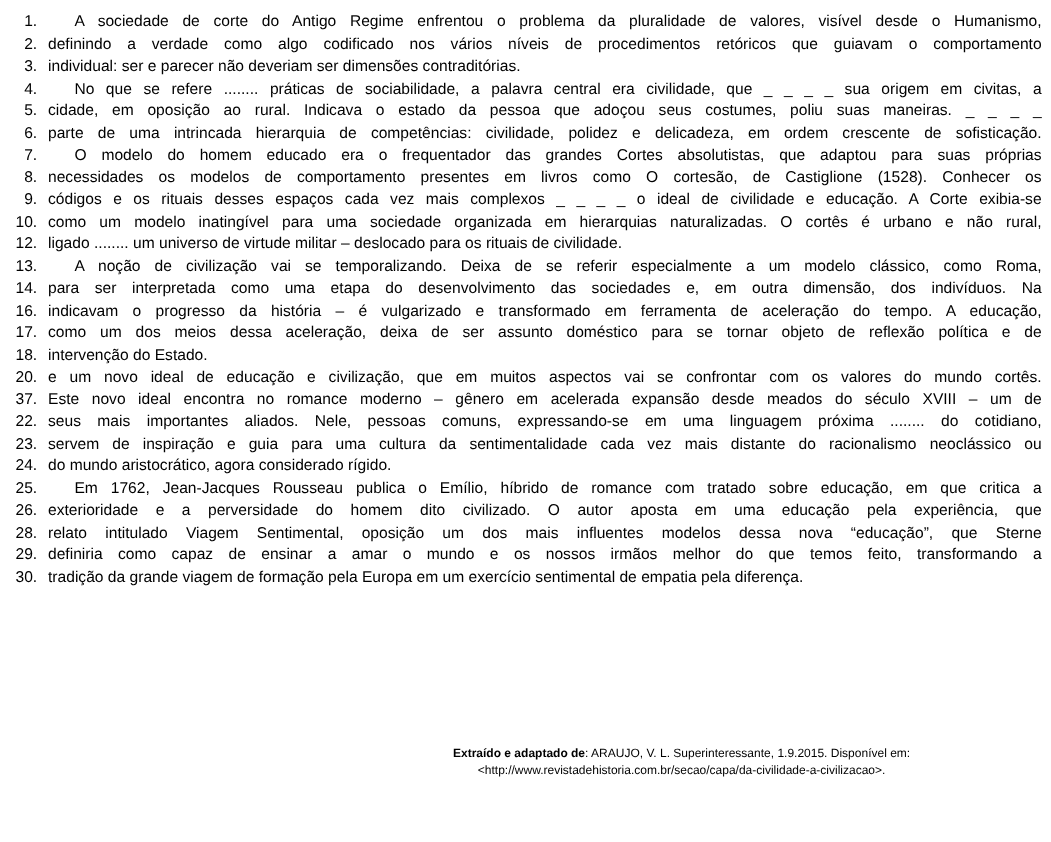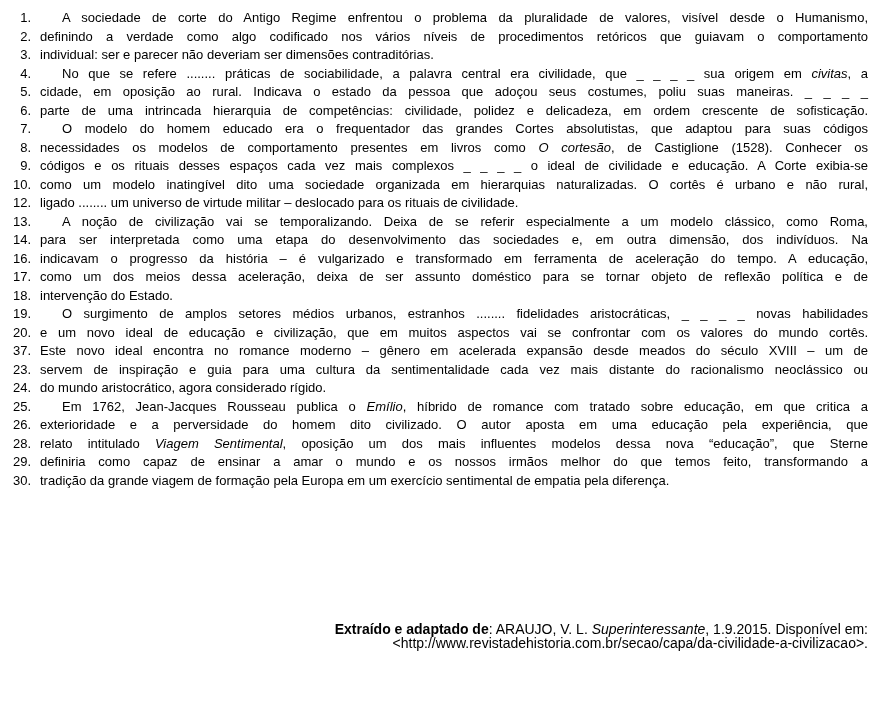--- a/index.html
+++ b/index.html
@@ -9,25 +9,25 @@
     font-family: "Liberation Sans", sans-serif;
     color: #000000;
   }
   .page { position: relative; width: 876px; height: 702px; overflow: hidden; background: #ffffff; }
   .passage { position: absolute; top: 9px; left: 0; width: 868px; }
   .line { position: relative; padding-left: 40px; font-size: 13px; line-height: 18.5px; white-space: normal; }
   .num { position: absolute; left: 0; top: 0; width: 31px; text-align: right; font-size: 13px; }
   .content { display: block; text-align: justify; text-align-last: justify; -moz-text-align-last: justify; }
   .line.end .content { text-align-last: left; -moz-text-align-last: left; }
   .line.indent .content { text-indent: 22px; }
-  .it { font-style: italic; }
+  .it { }
   .bd { font-weight: bold; }
   .citation {
     position: absolute; top: 622px; right: 8px; width: 600px;
-    text-align: right; font-size: 14px; line-height: 14px;
+    text-align: center; font-size: 10px; line-height: 14px;
   }
 </style>
 </head>
 <body>
 
 <div class="page">
   <div class="passage" id="passage">
       <div class="line indent">
         <span class="num">1.</span>
         <span class="content"><span>A sociedade de corte do Antigo Regime enfrentou o problema da pluralidade de valores, visível desde o Humanismo,</span></span>
@@ -47,33 +47,33 @@
       <div class="line">
         <span class="num">5.</span>
         <span class="content"><span>cidade, em oposição ao rural. Indicava o estado da pessoa que adoçou seus costumes, poliu suas maneiras. _ _ _ _</span></span>
       </div>
       <div class="line">
         <span class="num">6.</span>
         <span class="content"><span>parte de uma intrincada hierarquia de competências: civilidade, polidez e delicadeza, em ordem crescente de sofisticação.</span></span>
       </div>
       <div class="line indent">
         <span class="num">7.</span>
-        <span class="content"><span>O modelo do homem educado era o frequentador das grandes Cortes absolutistas, que adaptou para suas códigos</span></span>
+        <span class="content"><span>O modelo do homem educado era o frequentador das grandes Cortes absolutistas, que adaptou para suas próprias</span></span>
       </div>
       <div class="line">
         <span class="num">8.</span>
         <span class="content"><span>necessidades os modelos de comportamento presentes em livros como </span><span class="it">O cortesão</span><span>, de Castiglione (1528). Conhecer os</span></span>
       </div>
       <div class="line">
         <span class="num">9.</span>
         <span class="content"><span>códigos e os rituais desses espaços cada vez mais complexos _ _ _ _ o ideal de civilidade e educação. A Corte exibia-se</span></span>
       </div>
       <div class="line">
         <span class="num">10.</span>
-        <span class="content"><span>como um modelo inatingível dito uma sociedade organizada em hierarquias naturalizadas. O cortês é urbano e não rural,</span></span>
+        <span class="content"><span>como um modelo inatingível para uma sociedade organizada em hierarquias naturalizadas. O cortês é urbano e não rural,</span></span>
       </div>
       <div class="line end">
         <span class="num">12.</span>
         <span class="content"><span>ligado ........ um universo de virtude militar – deslocado para os rituais de civilidade.</span></span>
       </div>
       <div class="line indent">
         <span class="num">13.</span>
         <span class="content"><span>A noção de civilização vai se temporalizando. Deixa de se referir especialmente a um modelo clássico, como Roma,</span></span>
       </div>
       <div class="line">
@@ -85,31 +85,31 @@
         <span class="content"><span>indicavam o progresso da história – é vulgarizado e transformado em ferramenta de aceleração do tempo. A educação,</span></span>
       </div>
       <div class="line">
         <span class="num">17.</span>
         <span class="content"><span>como um dos meios dessa aceleração, deixa de ser assunto doméstico para se tornar objeto de reflexão política e de</span></span>
       </div>
       <div class="line end">
         <span class="num">18.</span>
         <span class="content"><span>intervenção do Estado.</span></span>
       </div>
-      <div class="line indent">
-        <span class="num">19.</span>
-        <span class="content"><span>O surgimento de amplos setores médios urbanos, estranhos ........ fidelidades aristocráticas, _ _ _ _ novas habilidades</span></span>
-      </div>
       <div class="line">
         <span class="num">20.</span>
         <span class="content"><span>e um novo ideal de educação e civilização, que em muitos aspectos vai se confrontar com os valores do mundo cortês.</span></span>
       </div>
       <div class="line">
         <span class="num">37.</span>
         <span class="content"><span>Este novo ideal encontra no romance moderno – gênero em acelerada expansão desde meados do século XVIII – um de</span></span>
+      </div>
+      <div class="line">
+        <span class="num">22.</span>
+        <span class="content"><span>seus mais importantes aliados. Nele, pessoas comuns, expressando-se em uma linguagem próxima ........ do cotidiano,</span></span>
       </div>
       <div class="line">
         <span class="num">23.</span>
         <span class="content"><span>servem de inspiração e guia para uma cultura da sentimentalidade cada vez mais distante do racionalismo neoclássico ou</span></span>
       </div>
       <div class="line end">
         <span class="num">24.</span>
         <span class="content"><span>do mundo aristocrático, agora considerado rígido.</span></span>
       </div>
       <div class="line indent">

